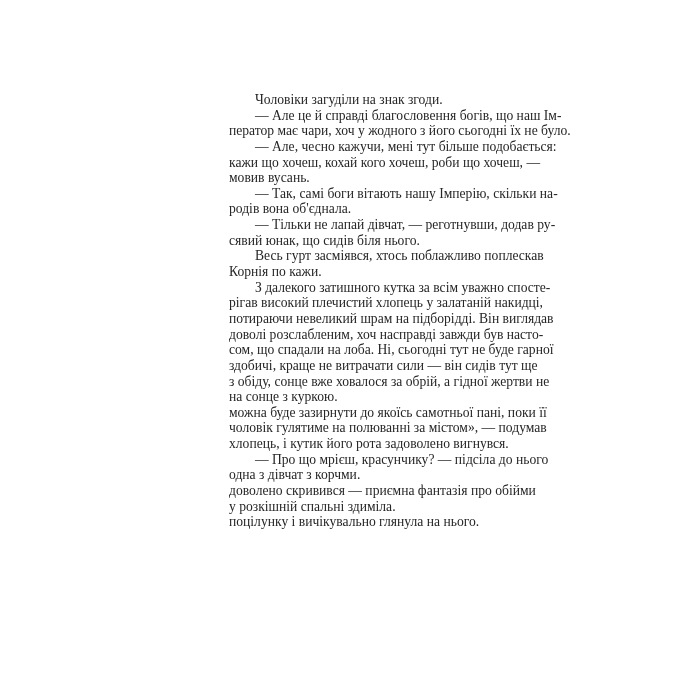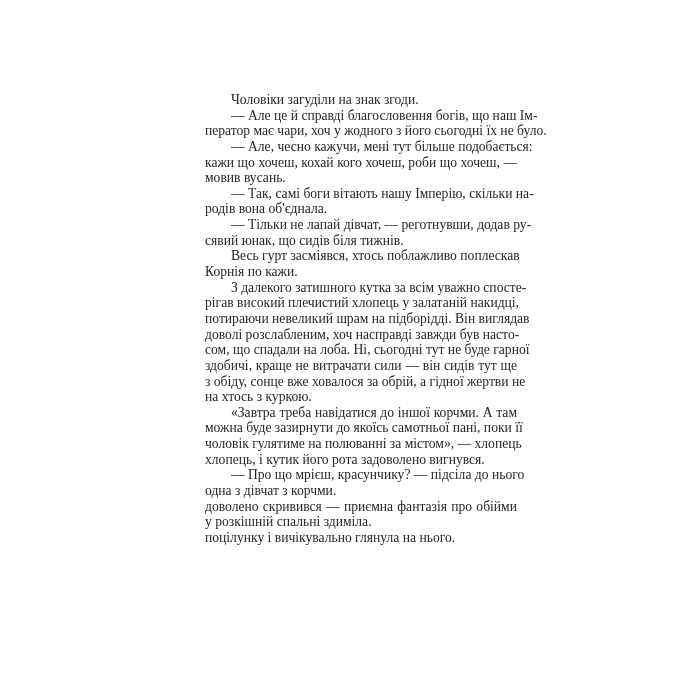--- a/index.html
+++ b/index.html
@@ -13,20 +13,21 @@
   }
   .text-block {
     position: absolute; left: 205px; top: 92px; width: 312px;
     font-family: "Liberation Serif", "DejaVu Serif", serif;
     font-size: 13.6px; line-height: 15.65px; color: #262626;
   }
   .line {
     display: block; height: 15.65px; white-space: nowrap;
     text-align: justify; text-align-last: justify;
     overflow: visible;
+    margin-left: 24px;
   }
   .line.indent { padding-left: 26px; }
   .line.last { text-align-last: left; }
 </style>
 </head>
 <body>
 
 <div class="page">
   <div class="page-number">10</div>
 
@@ -42,40 +43,39 @@
       <span class="line indent">— Але, чесно кажучи, мені тут більше подобається:</span>
       <span class="line">кажи що хочеш, кохай кого хочеш, роби що хочеш, —</span>
       <span class="line last">мовив вусань.</span>
     </div>
     <div>
       <span class="line indent">— Так, самі боги вітають нашу Імперію, скільки на-</span>
       <span class="line last">родів вона об'єднала.</span>
     </div>
     <div>
       <span class="line indent">— Тільки не лапай дівчат, — реготнувши, додав ру-</span>
-      <span class="line last">сявий юнак, що сидів біля тижнів.</span>
+      <span class="line last">сявий юнак, що сидів біля нього.</span>
     </div>
     <div>
       <span class="line indent">Весь гурт засміявся, хтось поблажливо поплескав</span>
       <span class="line last">Корнія по кажи.</span>
     </div>
     <div>
       <span class="line indent">З далекого затишного кутка за всім уважно спосте-</span>
       <span class="line">рігав високий плечистий хлопець у залатаній накидці,</span>
       <span class="line">потираючи невеликий шрам на підборідді. Він виглядав</span>
       <span class="line">доволі розслабленим, хоч насправді завжди був насто-</span>
       <span class="line">сом, що спадали на лоба. Ні, сьогодні тут не буде гарної</span>
       <span class="line">здобичі, краще не витрачати сили — він сидів тут ще</span>
       <span class="line">з обіду, сонце вже ховалося за обрій, а гідної жертви не</span>
-      <span class="line last">на хтось з куркою.</span>
+      <span class="line last">на сонце з куркою.</span>
     </div>
     <div>
-      <span class="line indent">«Завтра треба навідатися до іншої корчми. А там</span>
       <span class="line">можна буде зазирнути до якоїсь самотньої пані, поки її</span>
-      <span class="line">чоловік гулятиме на полюванні за містом», — хлопець</span>
+      <span class="line">чоловік гулятиме на полюванні за містом», — подумав</span>
       <span class="line last">хлопець, і кутик його рота задоволено вигнувся.</span>
     </div>
     <div>
       <span class="line indent">— Про що мрієш, красунчику? — підсіла до нього</span>
       <span class="line last">одна з дівчат з корчми.</span>
     </div>
     <div>
       <span class="line">доволено скривився — приємна фантазія про обійми</span>
       <span class="line last">у розкішній спальні здиміла.</span>
     </div>

